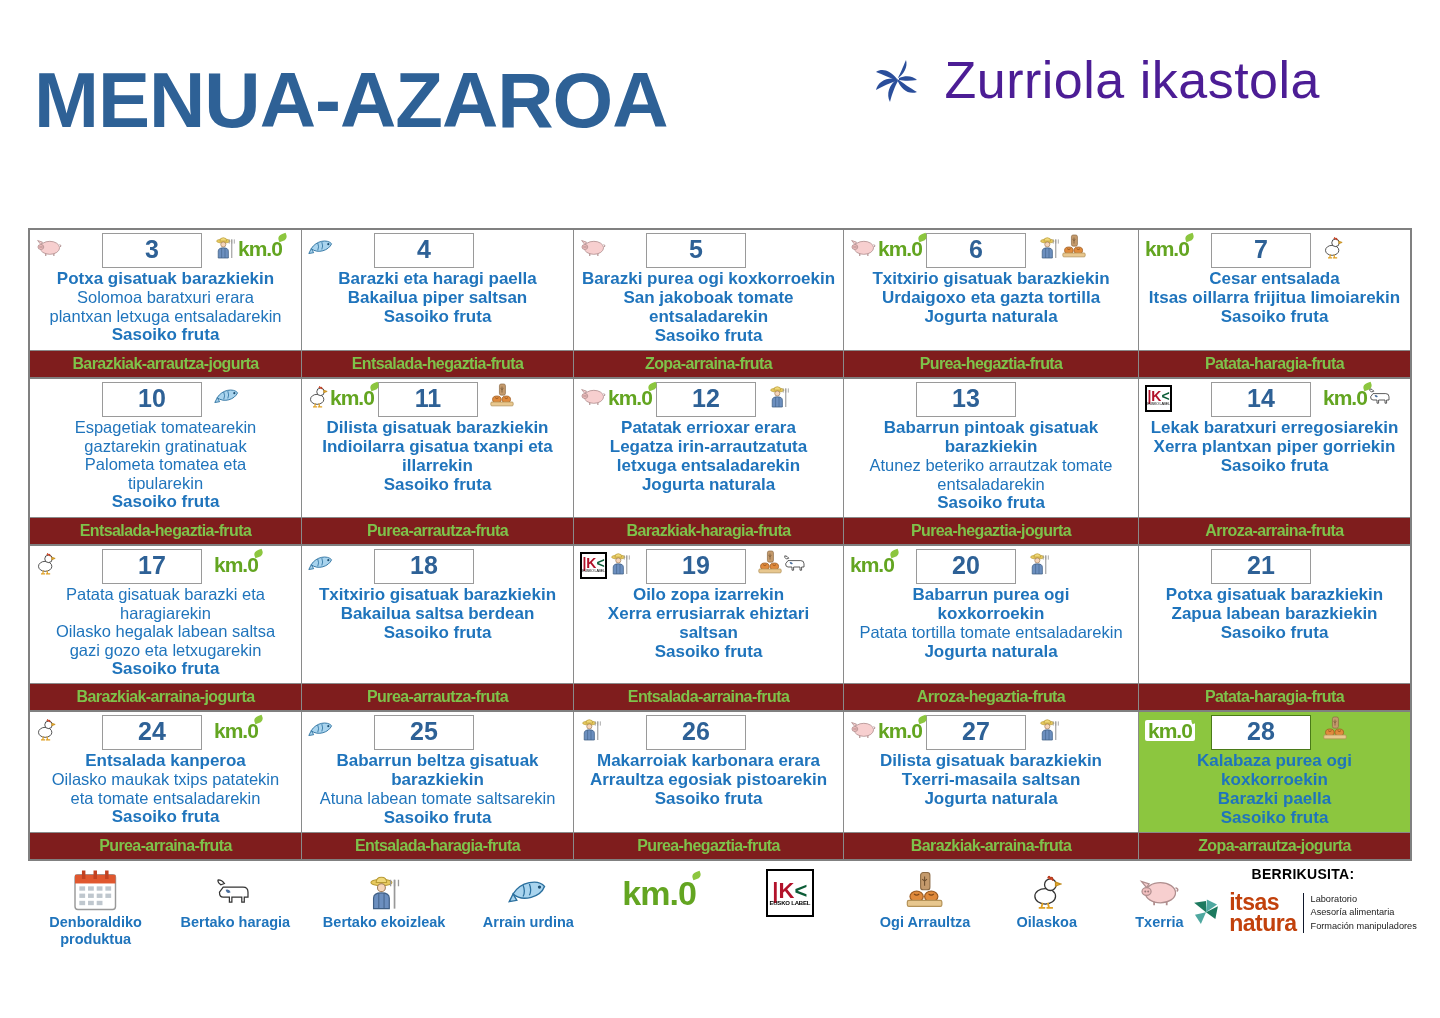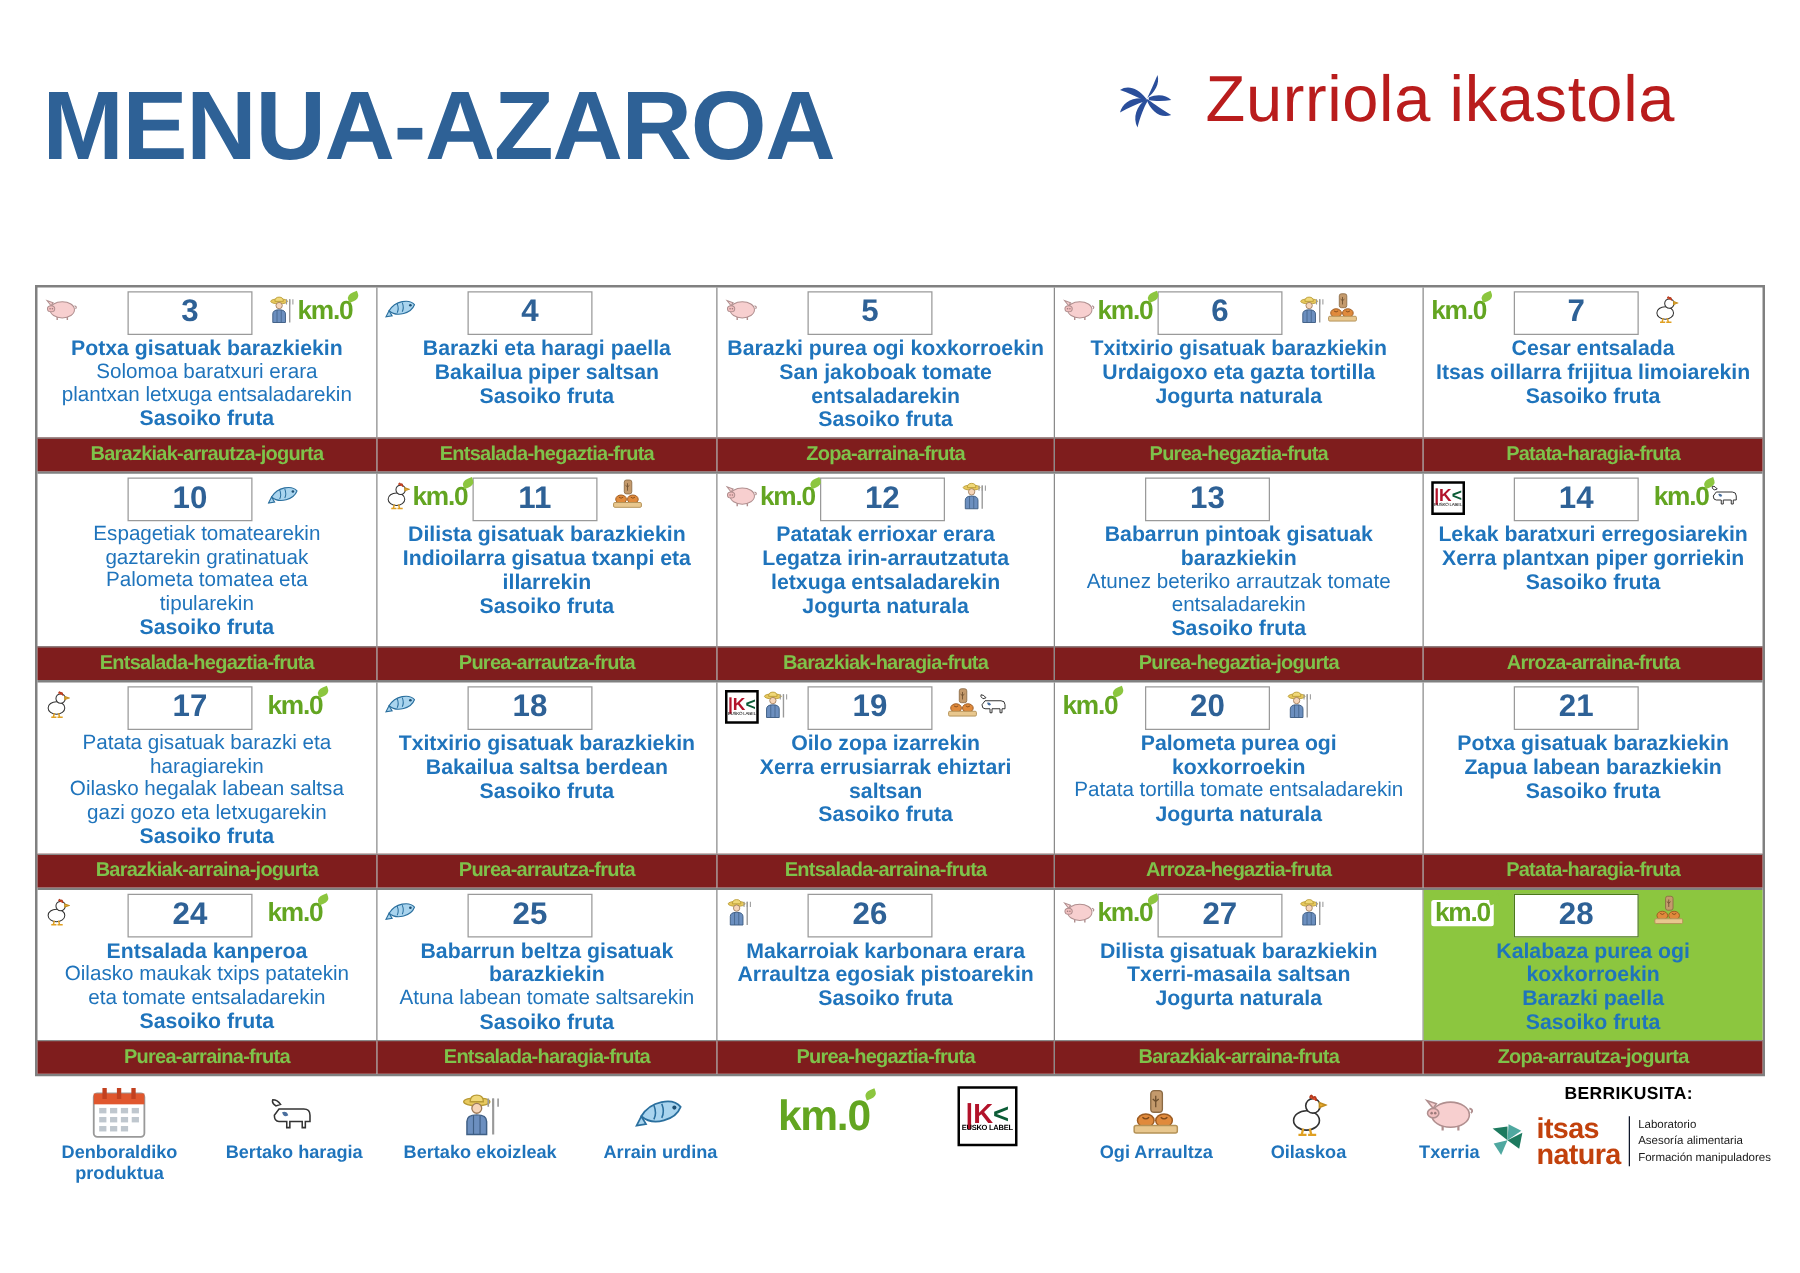--- a/index.html
+++ b/index.html
@@ -7,39 +7,39 @@
     width:1440px;height:1018px;
     background:#ffffff;
     font-family:"Liberation Sans", sans-serif;
     overflow:hidden;
     position:relative;
   }
   
   .header{
     height:190px;
     display:flex;align-items:center;
-    padding:0 40px 0 34px;
+    padding:0 60px 0 34px;
     box-sizing:border-box;
   }
   .title{
     font-size:78px;
     font-weight:bold;
     color:#2E6196;
     letter-spacing:-1px;
     white-space:nowrap;
     line-height:1;
     margin-top:10px;
   }
   .brand{
     margin-left:auto;
     display:flex;align-items:center;gap:14px;
     margin-right:60px;margin-top:-30px;
   }
   .brand-name{
-    font-size:52px;color:#b91c1c;font-weight:400;letter-spacing:.5px;
+    font-size:52px;color:#4c1d95;font-weight:400;letter-spacing:.5px;
     white-space:nowrap;
   }
   .swirl{width:64px;height:64px;display:block;}
   
   .calendar{
     position:absolute;left:28px;top:228px;
     width:1384px;
     border:2px solid #808080;
     box-sizing:border-box;
     background:#fff;
@@ -617,21 +617,21 @@
                     <circle cx="11" cy="11" r="3" fill="#F6D5B8" stroke="#9c7b5a" stroke-width=".8"></circle>
                     <path d="M5 27 v-8 q0-4 6-4 q6 0 6 4 v8 z" fill="#6C8FBF" stroke="#3f5f85" stroke-width=".9"></path>
                     <path d="M9 15 v12 M13 15 v12" stroke="#3f5f85" stroke-width=".7"></path>
                     <path d="M21 5 v22" stroke="#999" stroke-width="1.3"></path>
                     <path d="M18 5 v5 M21 5 v5 M24 5 v5" stroke="#999" stroke-width="1"></path>
                   </g>
                 </svg></span>
             </div>
           </div>
           <div class="menu">
-            <div class="m-line m-bold">Palometa purea ogi</div>
+            <div class="m-line m-bold">Babarrun purea ogi</div>
             <div class="m-line m-bold">koxkorroekin</div>
             <div class="m-line m-norm">Patata tortilla tomate entsaladarekin</div>
             <div class="m-line m-bold">Jogurta naturala</div>
           </div>
         </div>
         <div class="foot">Arroza-hegaztia-fruta</div>
       </div>
       <div class="day w5">
         <div class="daybody">
           <div class="dayhead">

